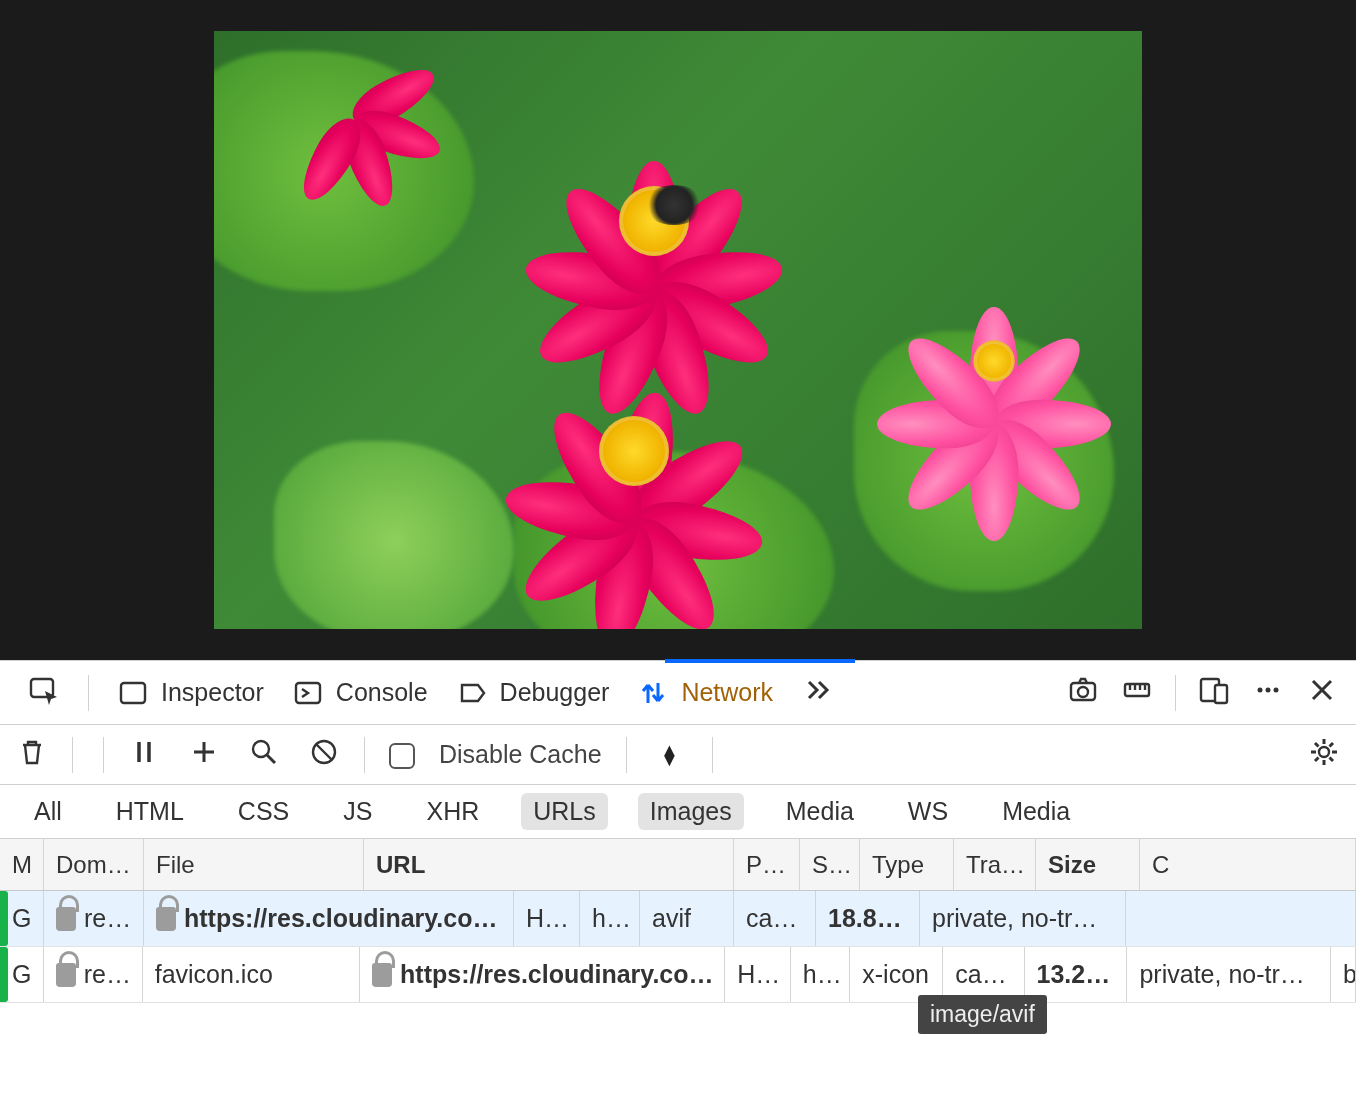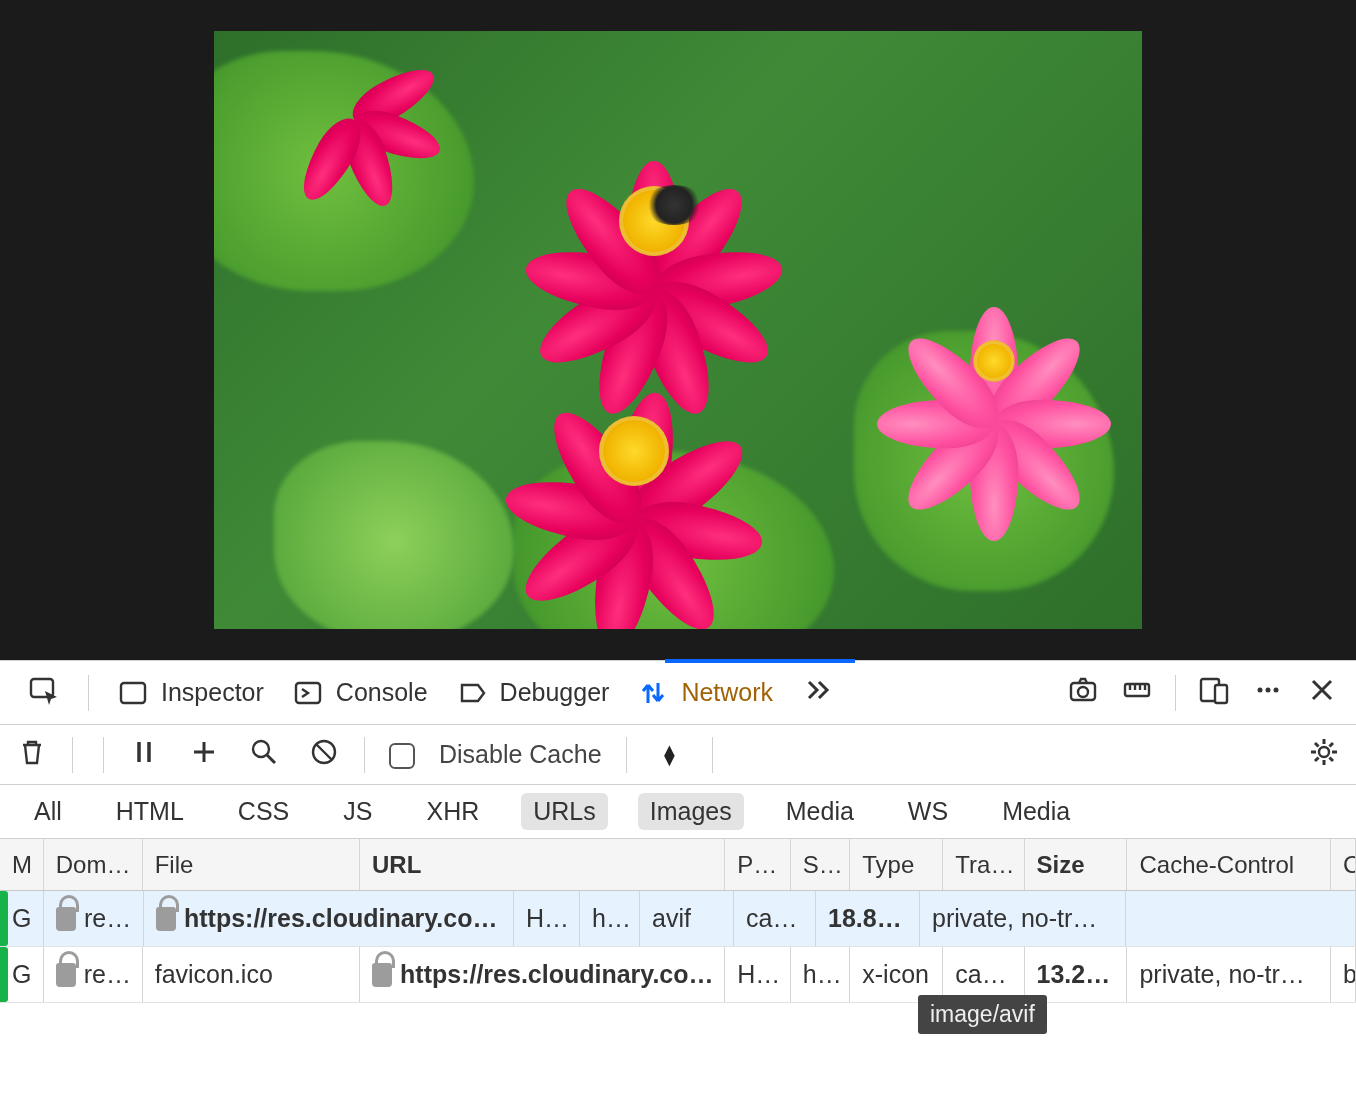--- a/index.html
+++ b/index.html
@@ -255,21 +255,20 @@
   <div class="grid-head">
     <div class="cell c-method">M</div>
     <div class="cell c-domain">Dom…</div>
     <div class="cell c-file">File</div>
     <div class="cell c-url">URL</div>
     <div class="cell c-p">P…</div>
     <div class="cell c-s">S…</div>
     <div class="cell c-type">Type</div>
     <div class="cell c-tra">Tra…</div>
     <div class="cell c-size">Size</div>
-    <div class="cell c-cc">Cache-Control</div>
     <div class="cell c-last">C</div>
   </div>
 
   <div class="row selected">
     <span class="tick"></span>
     <div class="cell c-method">G</div>
     <div class="cell c-domain">
         <span class="lock"></span>
         <span>re…</span>
       </div>

